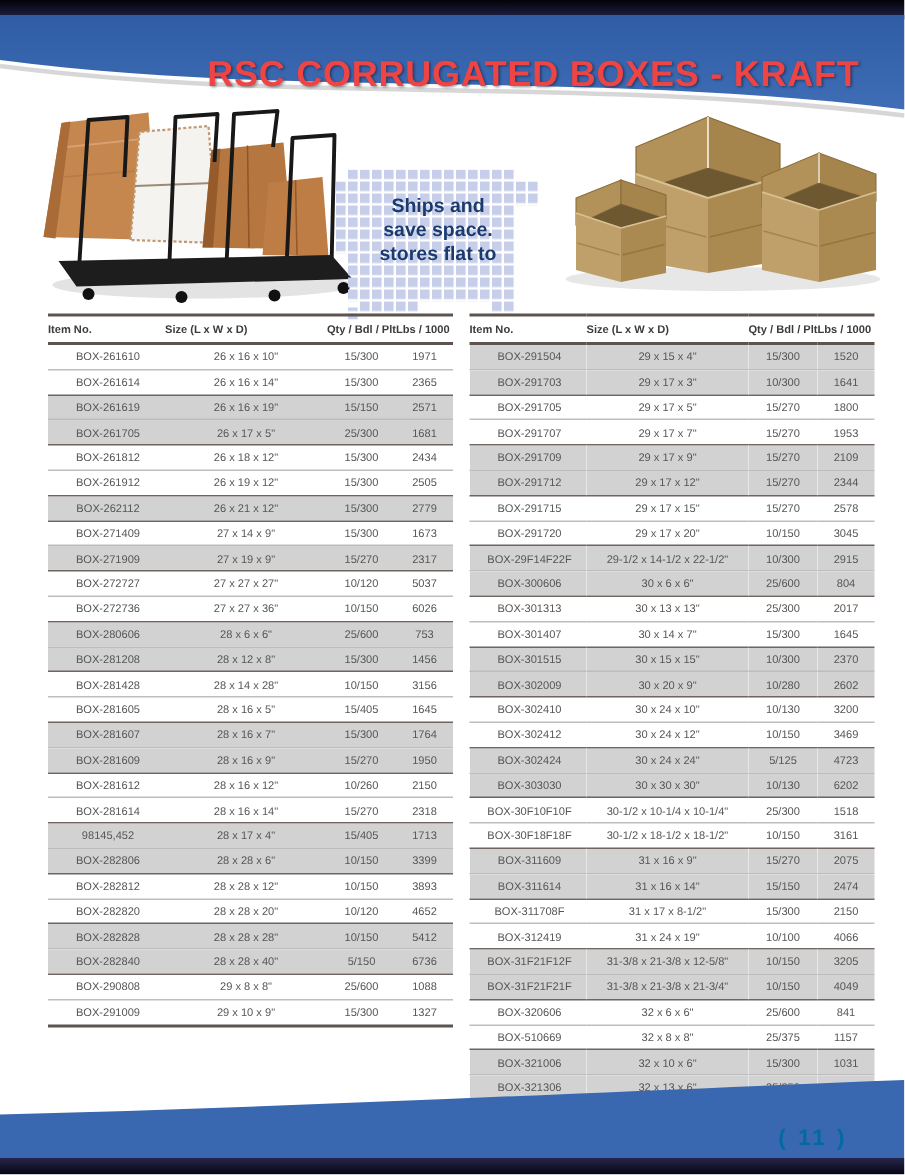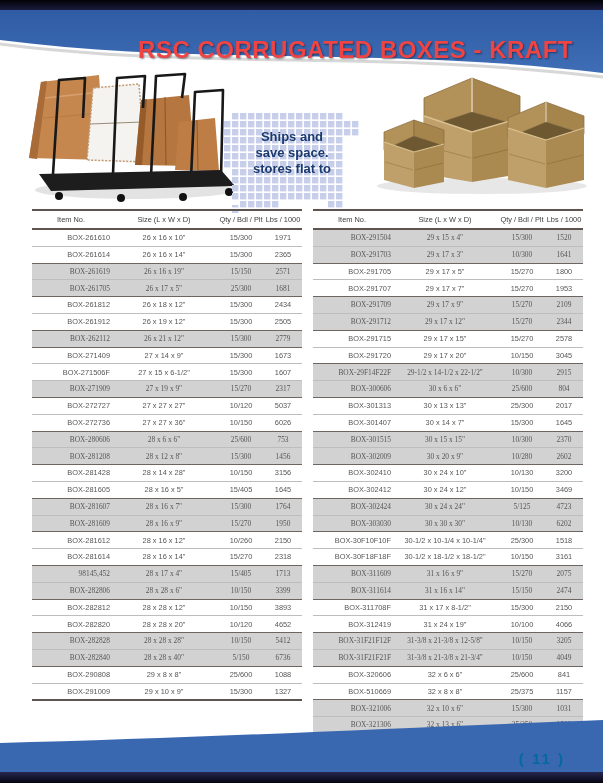--- a/index.html
+++ b/index.html
@@ -23,29 +23,29 @@
   .promo-text{
     position:absolute;left:0;top:16px;width:136px;text-align:center;
     font-weight:bold;font-size:13px;line-height:16px;color:#1b3a6e;
   }
   
   .tables-wrap{position:absolute;top:209px;left:0;width:603px;}
   .cat-table{position:absolute;top:0;border-collapse:collapse;table-layout:fixed;width:270px;}
   .cat-left{left:32px;}
   .cat-right{left:313px;}
   .cat-table th{
-    font-size:7.4px;font-weight:normal;color:#3c3c3c;height:17px;padding:0;line-height:1;
-    border-top:2px solid #5d5450;border-bottom:2px solid #5d5450;text-align:center;
+    font-size:7.4px;font-weight:bold;color:#3c3c3c;height:17px;padding:0;line-height:1;
+    border-top:2px solid #5d5450;border-bottom:2px solid #5d5450;text-align:left;
   }
   .cat-table td{
     font-size:7.4px;color:#565656;height:15.8px;padding:0;line-height:1;text-align:center;
     overflow:hidden;white-space:nowrap;
   }
-  .cat-table td.c0{text-align:right;padding-left:2px;}
-  .cat-table tr.shaded{background:#d2d2d2;font-family:Liberation Serif, serif;}
+  .cat-table td.c0{text-align:center;padding-left:2px;}
+  .cat-table tr.shaded{background:#d2d2d2;}
   .cat-table tr.pair-start td{border-top:1.4px solid #6e6560;}
   .cat-table tbody tr:first-child td{border-top:none;}
   .cat-table tr.pair-second td{border-top:.6px solid #bdbdbd;}
   .cat-table tbody{border-bottom:2px solid #5d5450;}
   
   .footer-svg{position:absolute;left:0;top:708px;}
   .page-number{
     position:absolute;right:38px;bottom:16px;color:#0369a1;
     font-size:15px;font-weight:bold;letter-spacing:2px;white-space:nowrap;
   }
@@ -224,26 +224,20 @@
           <td class="c1">26 x 21 x 12"</td>
           <td class="c2">15/300</td>
           <td class="c3">2779</td>
         </tr>
         <tr class="pair-start">
           <td class="c0">BOX-271409</td>
           <td class="c1">27 x 14 x 9"</td>
           <td class="c2">15/300</td>
           <td class="c3">1673</td>
         </tr>
-        <tr class="pair-second">
-          <td class="c0">BOX-271506F</td>
-          <td class="c1">27 x 15 x 6-1/2"</td>
-          <td class="c2">15/300</td>
-          <td class="c3">1607</td>
-        </tr>
         <tr class="shaded pair-second">
           <td class="c0">BOX-271909</td>
           <td class="c1">27 x 19 x 9"</td>
           <td class="c2">15/270</td>
           <td class="c3">2317</td>
         </tr>
         <tr class="pair-start">
           <td class="c0">BOX-272727</td>
           <td class="c1">27 x 27 x 27"</td>
           <td class="c2">10/120</td>

